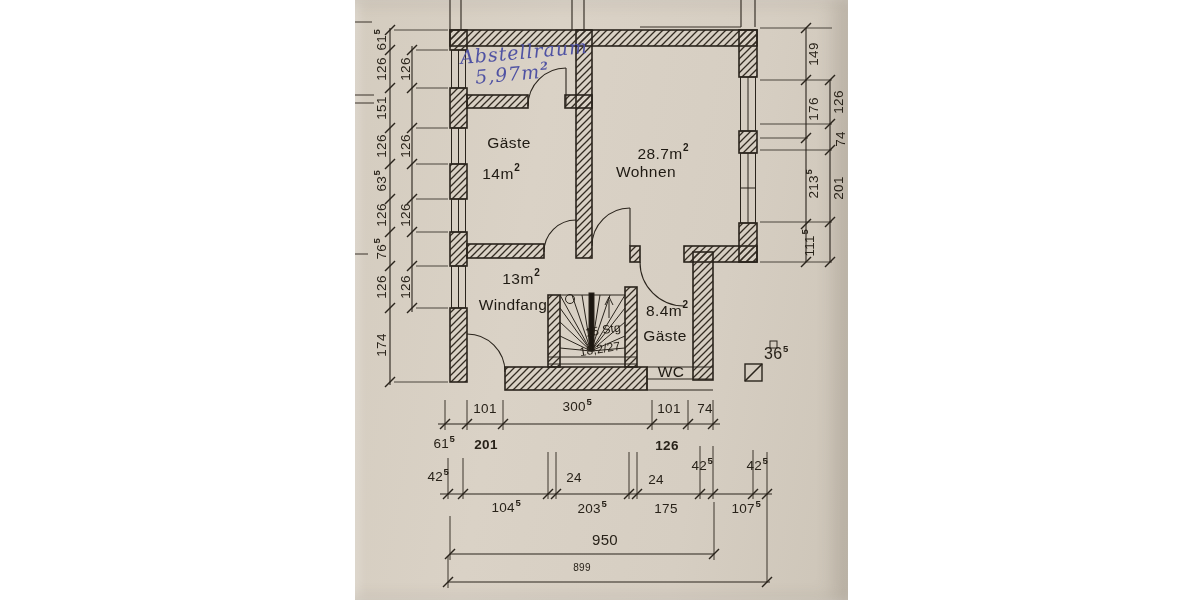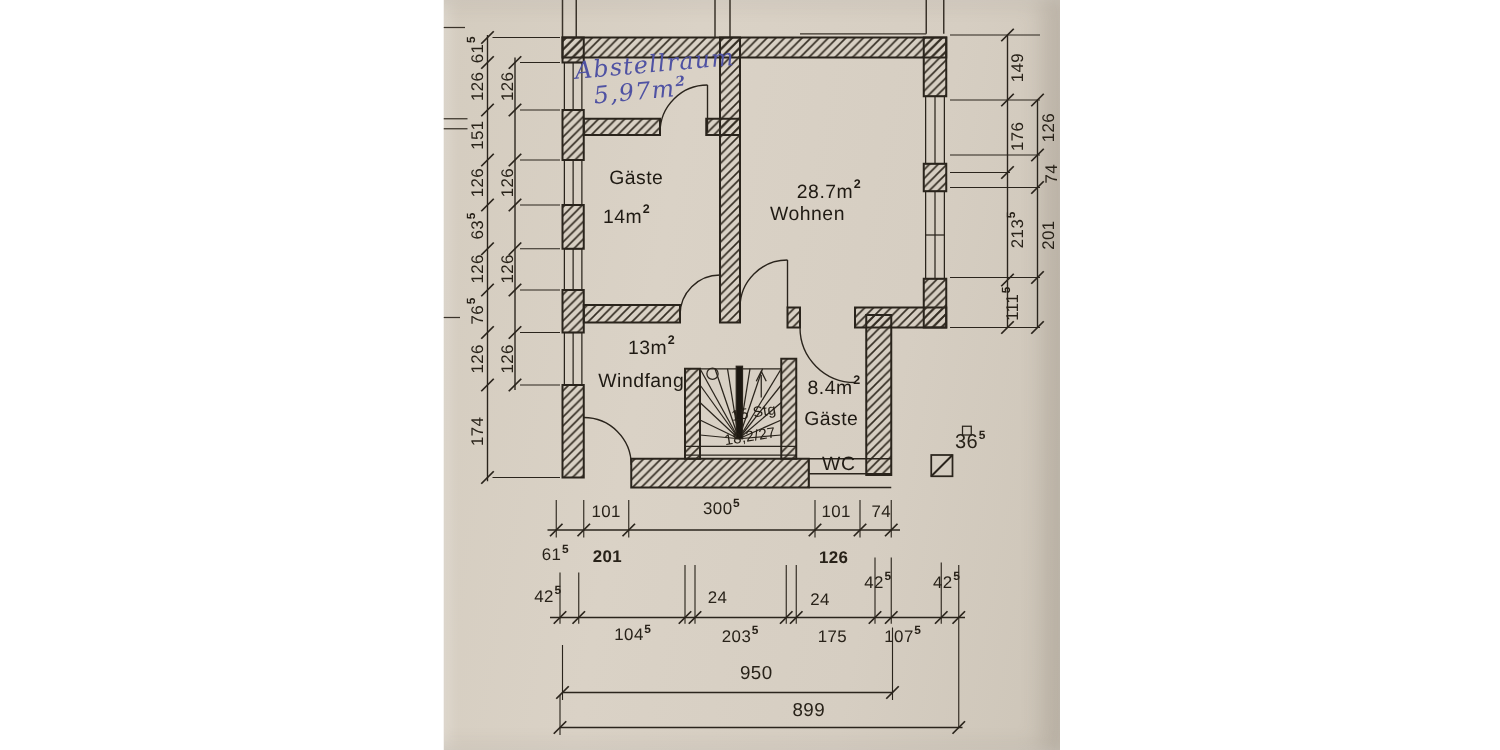--- a/index.html
+++ b/index.html
@@ -315,18 +315,18 @@
   <div class="lbl bold" style="left:486px;top:445px;"><span>201</span></div>
   <div class="lbl bold" style="left:667px;top:446px;"><span>126</span></div>
 
   <div class="lbl" style="left:438px;top:477px;"><span>42</span><sup>5</sup></div>
   <div class="lbl" style="left:506px;top:508px;"><span>104</span><sup>5</sup></div>
   <div class="lbl" style="left:574px;top:478px;"><span>24</span></div>
   <div class="lbl" style="left:592px;top:509px;"><span>203</span><sup>5</sup></div>
   <div class="lbl" style="left:656px;top:480px;"><span>24</span></div>
   <div class="lbl" style="left:666px;top:509px;"><span>175</span></div>
   <div class="lbl" style="left:702px;top:466px;"><span>42</span><sup>5</sup></div>
-  <div class="lbl" style="left:722px;top:509px;text-align:center;"><span>107</span><sup>5</sup></div>
+  <div class="lbl" style="left:746px;top:509px;text-align:center;"><span>107</span><sup>5</sup></div>
   <div class="lbl" style="left:757px;top:466px;"><span>42</span><sup>5</sup></div>
 
   <div class="lbl" style="left:605px;top:539px;font-size:15px;"><span>950</span></div>
-  <div class="lbl" style="left:647px;top:568px;font-size:15px;"><span>899</span></div>
+  <div class="lbl" style="left:582px;top:568px;font-size:10px;"><span>899</span></div>
 </div>
 
 </body></html>

